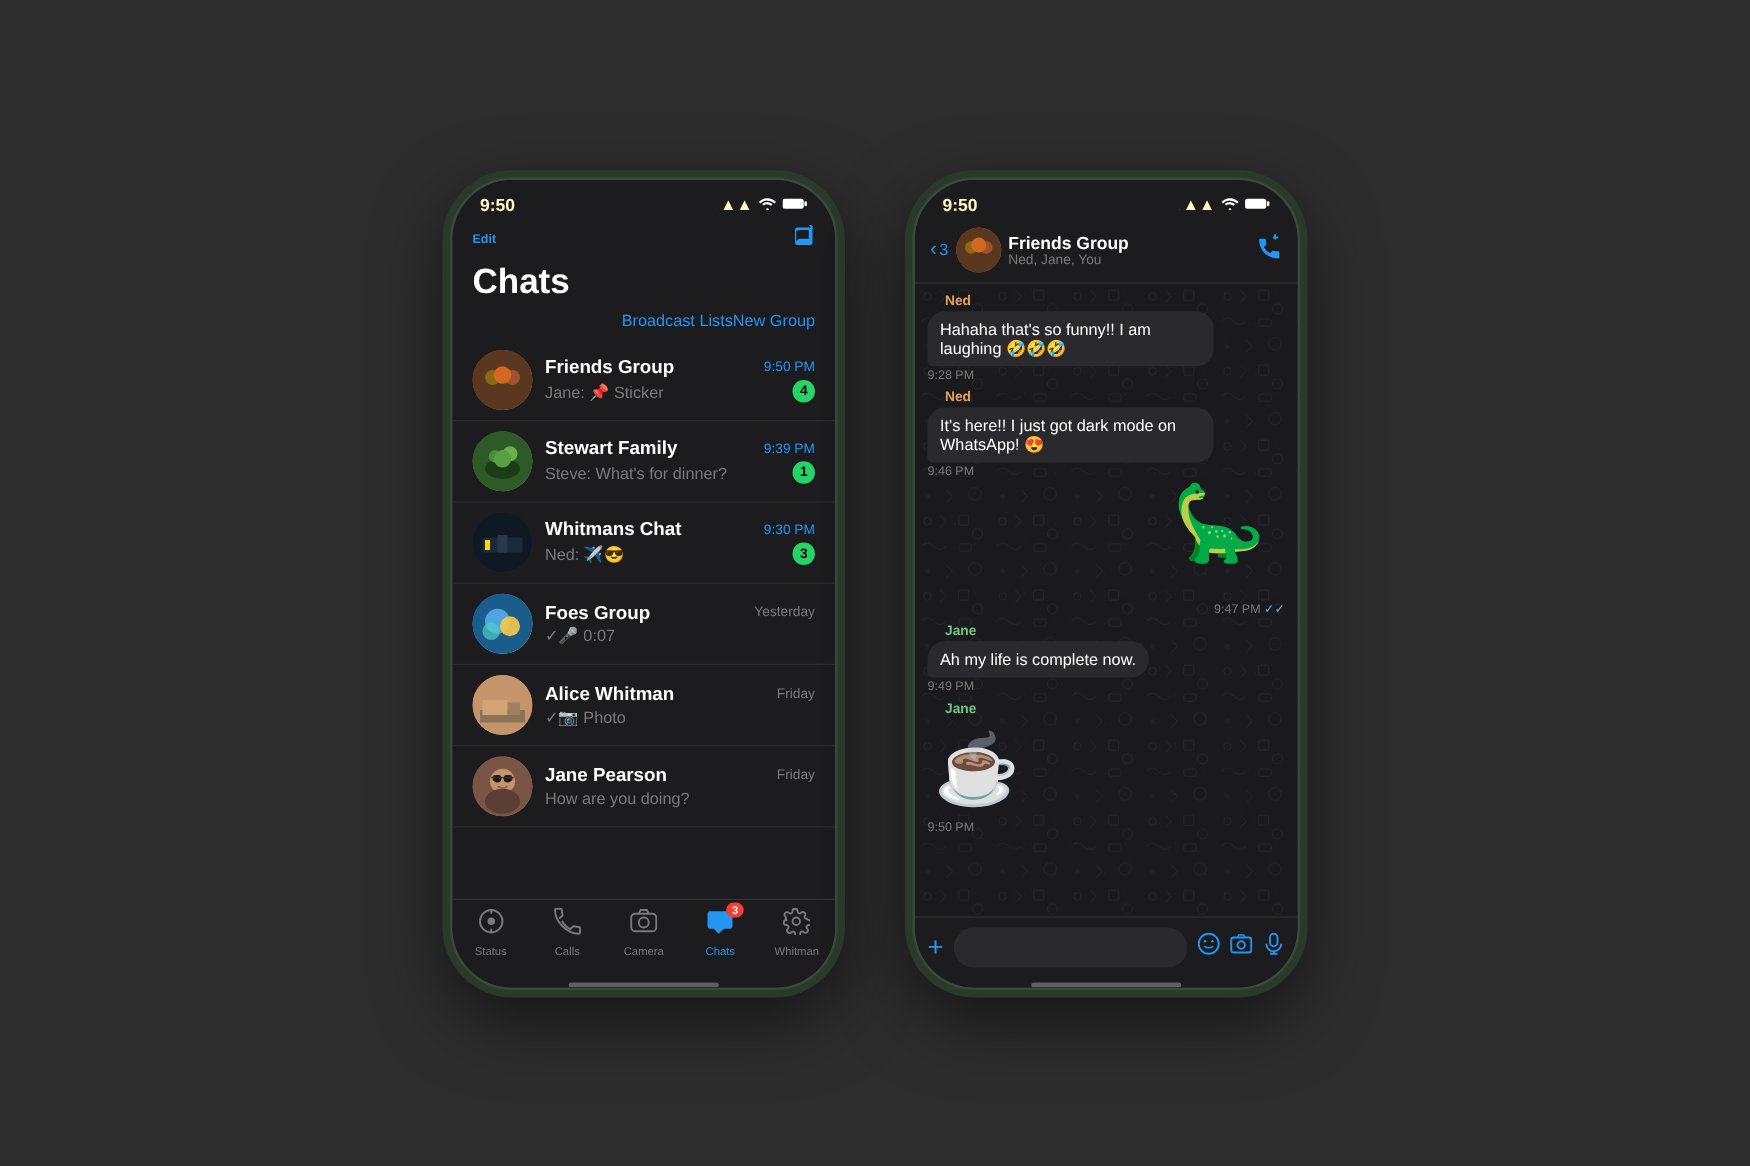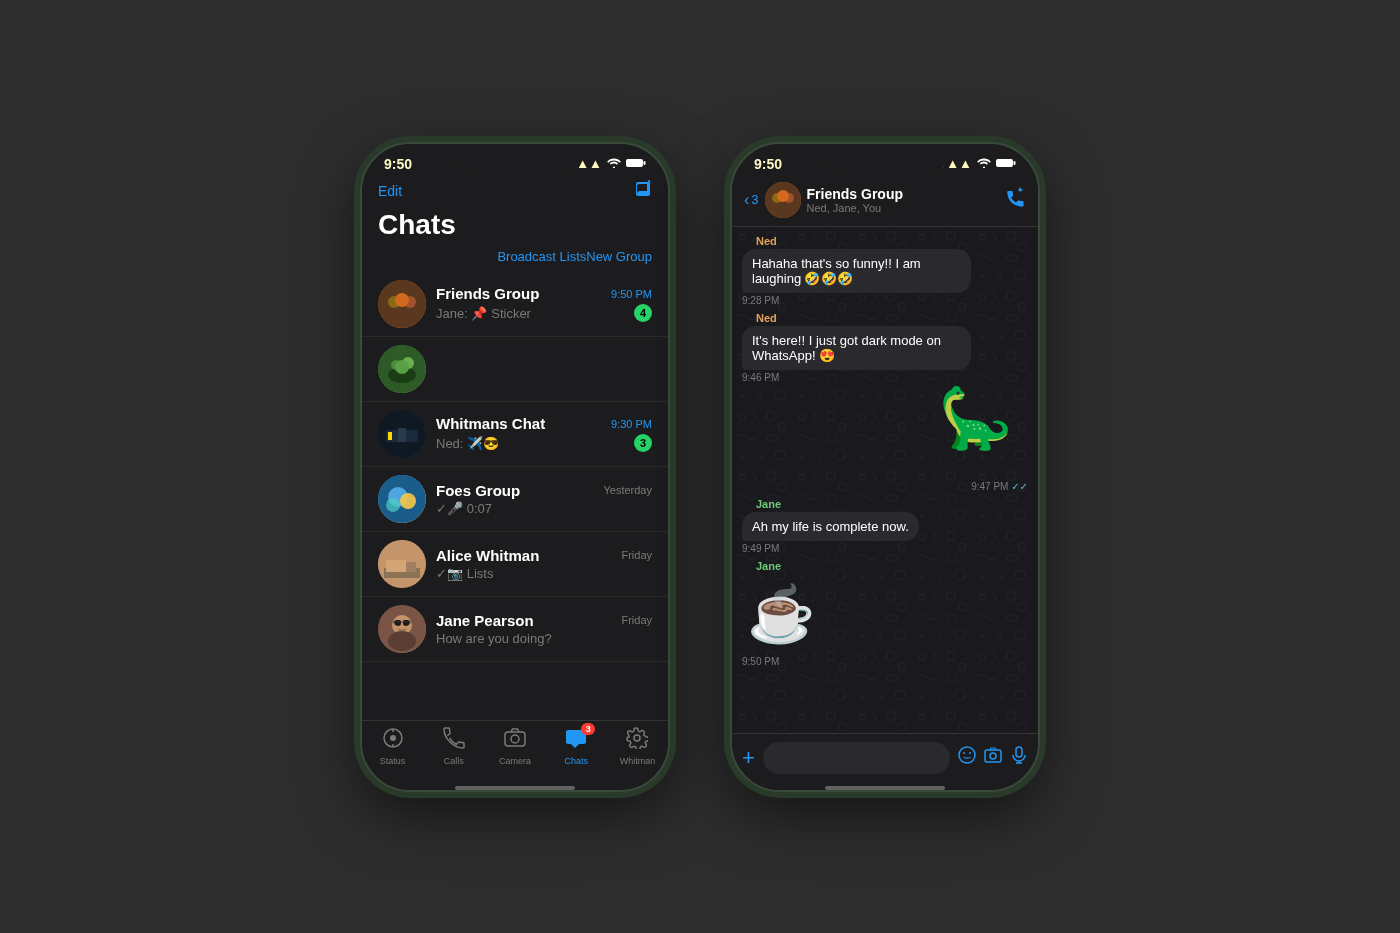--- a/index.html
+++ b/index.html
@@ -87,21 +87,22 @@
 
     .chats-header-top {
       display: flex;
       justify-content: space-between;
       align-items: center;
       margin-bottom: 6px;
     }
 
     .edit-btn {
       color: #2196f3;
-      font-size: 14px;
+      font-size: 10px;
+      font-weight: bold;
     }
 
     .compose-icon {
       color: #2196f3;
       font-size: 18px;
     }
 
     .chats-title {
       font-size: 28px;
       font-weight: 700;
@@ -458,20 +459,30 @@
           <div class="chat-item">
             <div class="avatar avatar-stewart">
               <svg width="48" height="48" viewBox="0 0 48 48">
                 <circle cx="24" cy="24" r="24" fill="#2d5a27"></circle>
                 <ellipse cx="24" cy="30" rx="14" ry="8" fill="#1a3d16"></ellipse>
                 <circle cx="18" cy="20" r="5" fill="#4a8c3f"></circle>
                 <circle cx="30" cy="18" r="6" fill="#6ab04c"></circle>
                 <circle cx="24" cy="22" r="7" fill="#5a9e45"></circle>
               </svg>
             </div>
+            <div class="chat-info">
+              <div class="chat-name-row">
+                <span class="chat-name">Stewart Family</span>
+                <span class="chat-time">9:39 PM</span>
+              </div>
+              <div class="chat-preview-row">
+                <span class="chat-preview">Steve: What's for dinner?</span>
+                <span class="badge">1</span>
+              </div>
+            </div>
           </div>
 
           <div class="chat-item">
             <div class="avatar avatar-whitmans">
               <svg width="48" height="48" viewBox="0 0 48 48">
                 <circle cx="24" cy="24" r="24" fill="#0f1923"></circle>
                 <rect x="8" y="20" width="32" height="12" rx="2" fill="#1a2a3a"></rect>
                 <rect x="10" y="22" width="4" height="8" fill="#ffd700"></rect>
                 <rect x="20" y="18" width="8" height="14" rx="1" fill="#2a3a4a"></rect>
               </svg>
@@ -516,21 +527,21 @@
                 <rect x="8" y="20" width="20" height="12" fill="#d4a574"></rect>
                 <rect x="28" y="22" width="10" height="10" fill="#a08060"></rect>
               </svg>
             </div>
             <div class="chat-info">
               <div class="chat-name-row">
                 <span class="chat-name">Alice Whitman</span>
                 <span class="chat-time-grey">Friday</span>
               </div>
               <div class="chat-preview-row">
-                <span class="chat-preview">✓📷 Lists</span>
+                <span class="chat-preview">✓📷 Photo</span>
               </div>
             </div>
           </div>
 
           <div class="chat-item">
             <div class="avatar avatar-jane">
               <svg width="48" height="48" viewBox="0 0 48 48">
                 <circle cx="24" cy="24" r="24" fill="#7a5545"></circle>
                 <circle cx="24" cy="20" r="10" fill="#c4956a"></circle>
                 <ellipse cx="24" cy="36" rx="14" ry="10" fill="#5a3e36"></ellipse>

